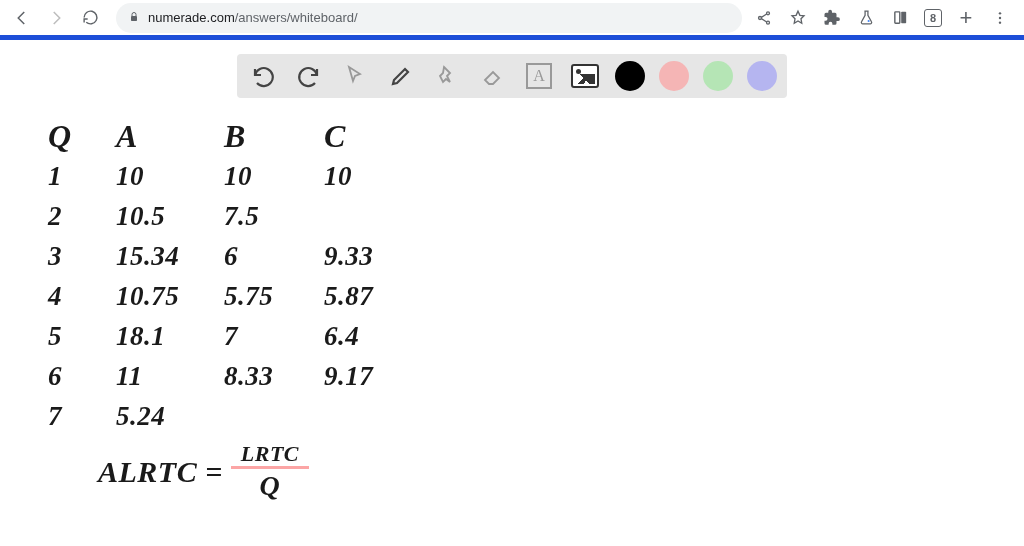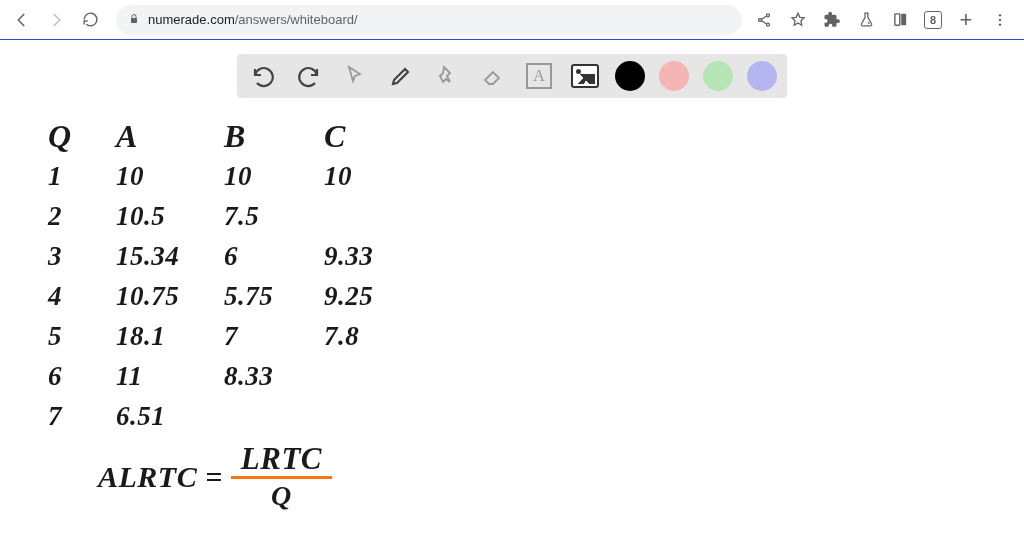--- a/index.html
+++ b/index.html
@@ -5,21 +5,21 @@
   * { box-sizing: border-box; margin: 0; padding: 0; }
   html, body { width: 1024px; height: 546px; font-family: Arial, sans-serif; background: #fff; overflow: hidden; }
   
   
   .browser-bar {
     display: flex;
     align-items: center;
     height: 40px;
     padding: 0 8px;
     background: #fff;
-    border-bottom: 1px solid #1d4ed8;
+    border-bottom: 5px solid #1d4ed8;
     gap: 6px;
   }
   .nav-btn {
     width: 28px; height: 28px;
     display: flex; align-items: center; justify-content: center;
     color: #5f6368;
     border-radius: 50%;
     font-size: 18px;
   }
   .nav-btn.disabled { color: #bdbdbd; }
@@ -82,21 +82,21 @@
   .data-row { display:flex; height:40px; align-items:center;}
   .col-q { width:68px; }
   .col-a { width:108px; }
   .col-b { width:100px; }
   .col-c { width:100px; }
   .header-row .hand { font-size:32px; }
   
   .formula-row { display:flex; align-items:center; margin-top:6px; margin-left:50px;}
   .formula-left { font-size:30px; }
   .frac { display:inline-flex; flex-direction:column; align-items:center; margin-left:8px; }
-  .frac-top { border-bottom:3px solid #f97316; padding:0 10px; font-size:31px; line-height:1.1;}
+  .frac-top { border-bottom:3px solid #fca5a5; padding:0 10px; font-size:22px; line-height:1.1;}
   .frac-bot { font-size:28px; line-height:1.1; padding-top:2px;}
 </style>
 </head>
 <body>
 
 <div class="browser-bar">
   <div class="nav-btn">
     <svg viewBox="0 0 24 24" width="18" height="18" fill="none" stroke="currentColor" stroke-width="2">
         <path d="M15 4l-8 8 8 8"></path>
       </svg>
@@ -238,36 +238,37 @@
   <div class="data-row">
     <div class="col-q hand">3</div>
     <div class="col-a hand">15.34</div>
     <div class="col-b hand">6</div>
     <div class="col-c hand">9.33</div>
   </div>
   <div class="data-row">
     <div class="col-q hand">4</div>
     <div class="col-a hand">10.75</div>
     <div class="col-b hand">5.75</div>
-    <div class="col-c hand">9.25</div>
+    <div class="col-c hand">5.87</div>
   </div>
   <div class="data-row">
     <div class="col-q hand">5</div>
     <div class="col-a hand">18.1</div>
     <div class="col-b hand">7</div>
-    <div class="col-c hand">7.8</div>
+    <div class="col-c hand">6.4</div>
   </div>
   <div class="data-row">
     <div class="col-q hand">6</div>
     <div class="col-a hand">11</div>
     <div class="col-b hand">8.33</div>
+    <div class="col-c hand">9.17</div>
   </div>
   <div class="data-row">
     <div class="col-q hand">7</div>
-    <div class="col-b hand">6.51</div>
+    <div class="col-b hand">5.24</div>
   </div>
 
   <div class="formula-row">
     <span class="hand formula-left">ALRTC =</span>
     <span class="frac">
       <span class="hand frac-top">LRTC</span>
       <span class="hand frac-bot">Q</span>
     </span>
   </div>
 </div>

